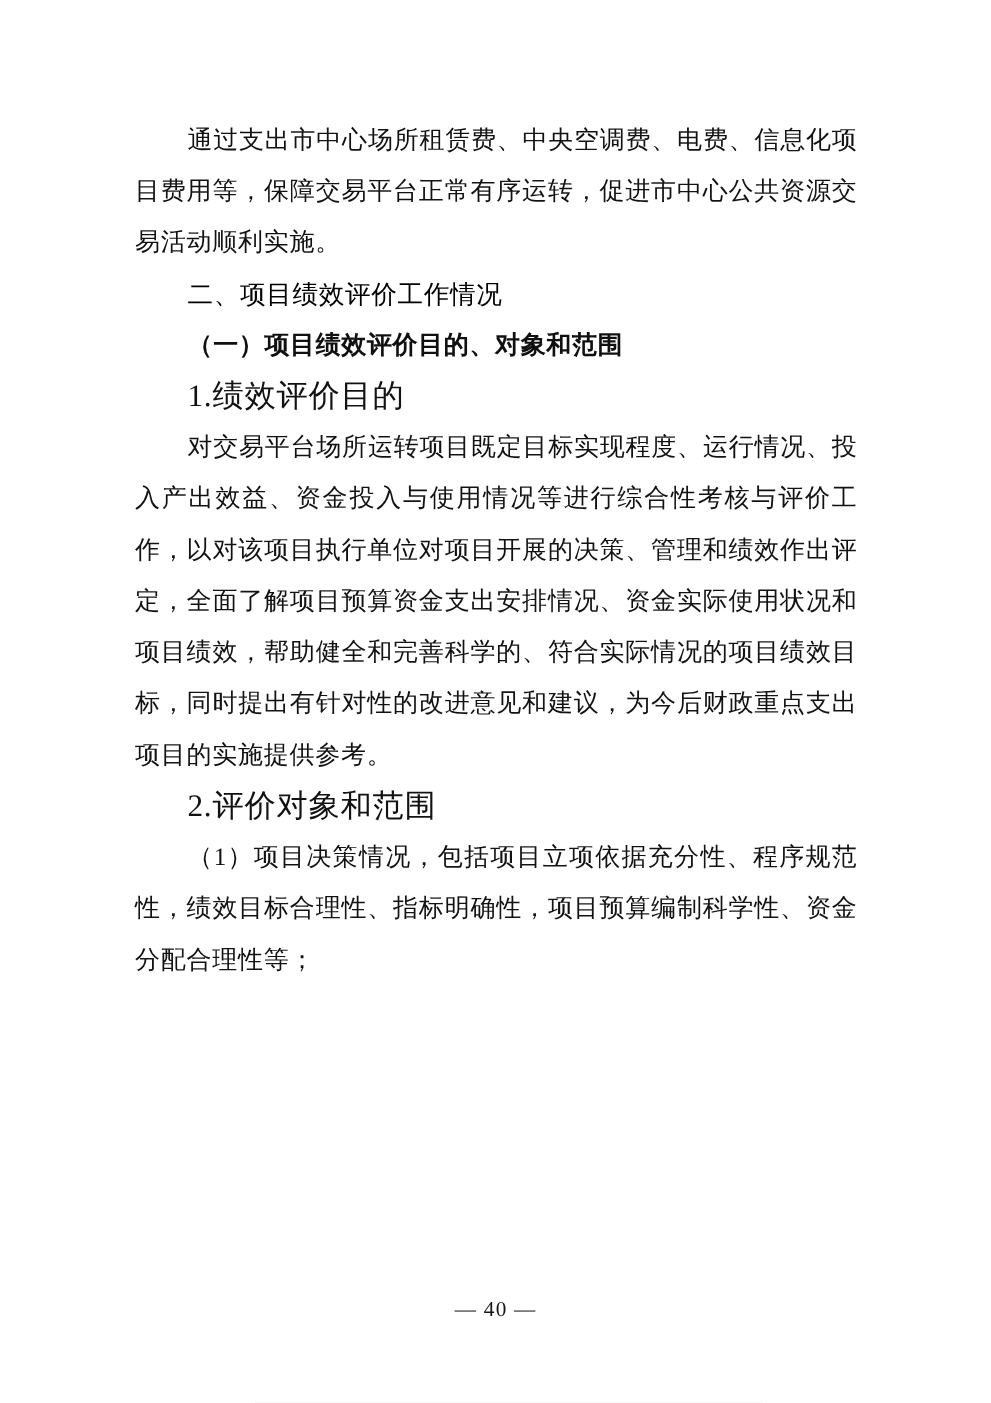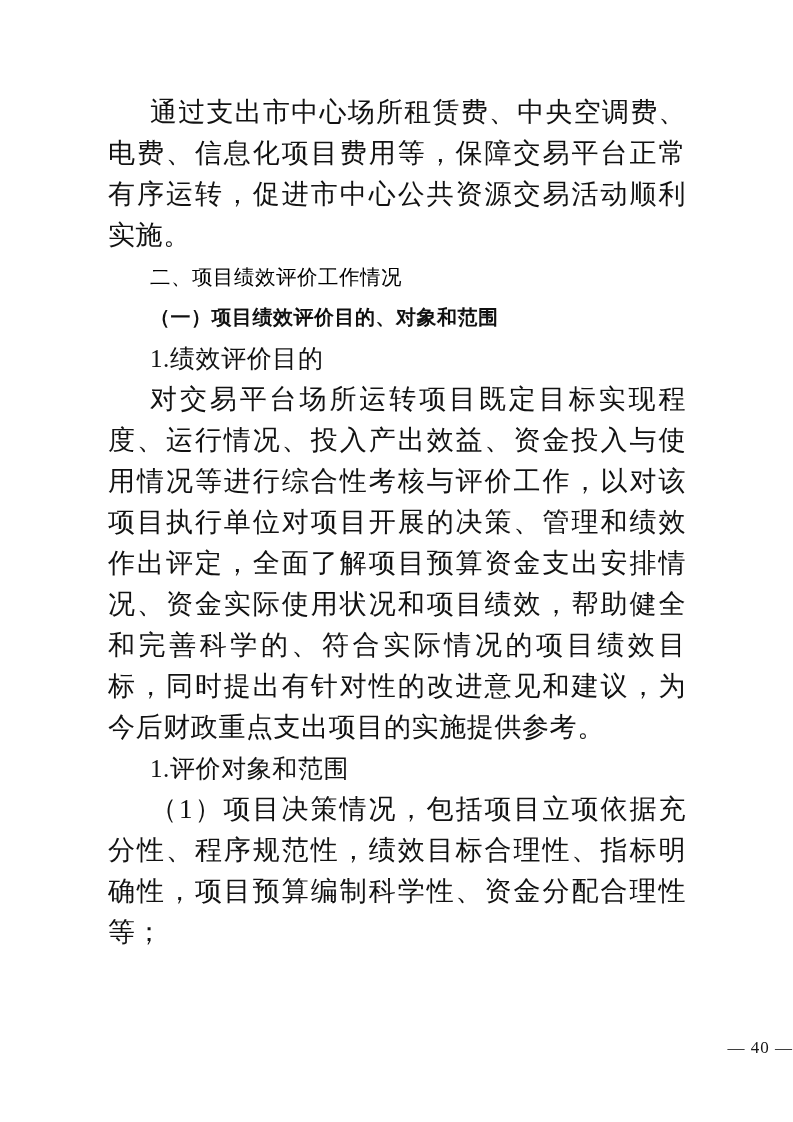--- a/index.html
+++ b/index.html
@@ -17,21 +17,21 @@
     overflow: hidden;
   }
   .content {
     position: absolute;
     left: 108px;
     top: 92px;
     width: 578px;
   }
   .para {
     font-family: "Liberation Serif", "DejaVu Serif", serif;
-    font-size: 27px;
+    font-size: 20px;
     line-height: 41px;
     color: #121212;
     text-align: justify;
     text-justify: inter-ideograph;
     letter-spacing: 0.6px;
     margin: 0;
   }
   .indent2 {
     text-indent: 42px;
   }
@@ -62,21 +62,21 @@
     color: #121212;
     text-indent: 42px;
     letter-spacing: 0.6px;
     margin: 0;
   }
   .footer {
     position: absolute;
     left: 0;
     right: 0;
     top: 1038px;
-    text-align: right;
+    text-align: center;
     font-family: "Liberation Serif", "DejaVu Serif", serif;
     font-size: 17px;
     color: #151515;
     letter-spacing: 1px;
   }
 </style>
 </head>
 <body>
 
 <div class="page">
@@ -85,21 +85,21 @@
     <p class="para indent2">通过支出市中心场所租赁费、中央空调费、电费、信息化项目费用等，保障交易平台正常有序运转，促进市中心公共资源交易活动顺利实施。</p>
 
     <p class="heading">二、项目绩效评价工作情况</p>
 
     <p class="subheading">（一）项目绩效评价目的、对象和范围</p>
 
     <p class="numlead">1.绩效评价目的</p>
 
     <p class="para indent2">对交易平台场所运转项目既定目标实现程度、运行情况、投入产出效益、资金投入与使用情况等进行综合性考核与评价工作，以对该项目执行单位对项目开展的决策、管理和绩效作出评定，全面了解项目预算资金支出安排情况、资金实际使用状况和项目绩效，帮助健全和完善科学的、符合实际情况的项目绩效目标，同时提出有针对性的改进意见和建议，为今后财政重点支出项目的实施提供参考。</p>
 
-    <p class="numlead">1.评价对象和范围</p>
+    <p class="numlead">2.评价对象和范围</p>
 
 
     <p class="para indent2">（1）项目决策情况，包括项目立项依据充分性、程序规范性，绩效目标合理性、指标明确性，项目预算编制科学性、资金分配合理性等；</p>
 
 
   </div>
 
   <div class="footer">
     <span>— 40 —</span>
   </div>

